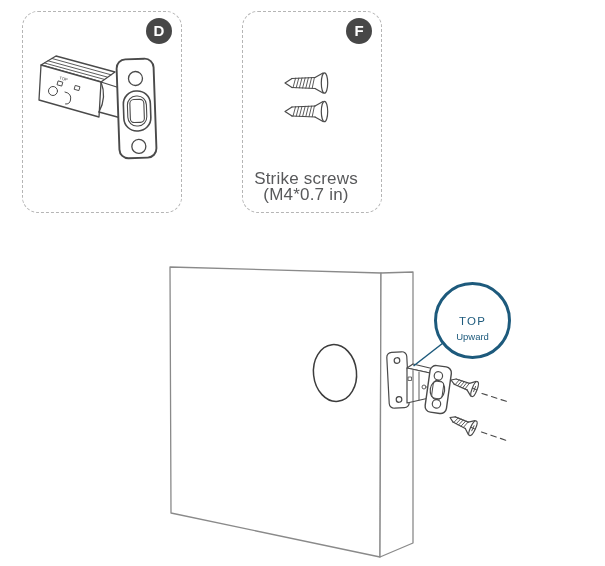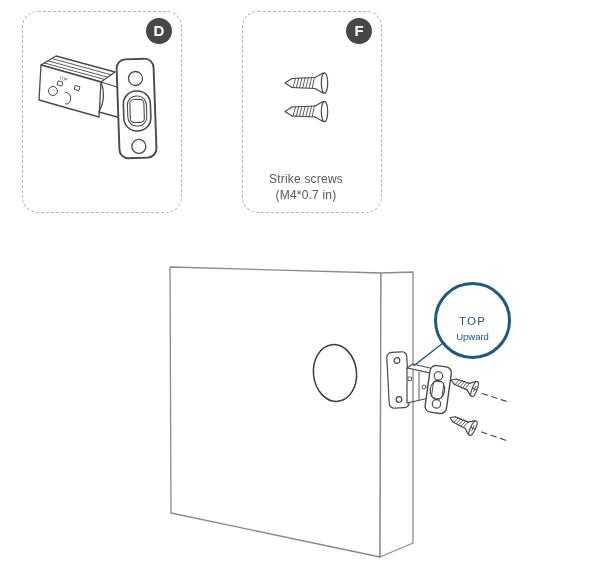--- a/index.html
+++ b/index.html
@@ -7,21 +7,21 @@
          font-family:"Liberation Sans",sans-serif;overflow:hidden;}
   .part-card{position:absolute;top:11px;height:202px;box-sizing:border-box;
              border:1.6px dashed #b5b5b5;border-radius:16px;background:#ffffff;}
   .card-deadbolt{left:22px;width:160px;}
   .card-screws{left:242px;width:140px;}
   .card-screwdriver{left:444px;width:144px;}
   .badge{position:absolute;top:6px;right:9px;width:26px;height:26px;border-radius:50%;
          background:#474747;color:#ffffff;font-size:15px;font-weight:700;
          line-height:26px;text-align:center;}
   .part-label{position:absolute;left:0;right:12px;bottom:13px;text-align:center;
-              color:#58595b;font-size:12px;letter-spacing:.2px;}
+              color:#58595b;font-size:17px;letter-spacing:.2px;}
   .part-label.two-line{bottom:9px;line-height:16px;}
   .part-label span{display:block;}
   .card-svg{position:absolute;left:0;top:0;}
   .diagram-svg{position:absolute;left:0;top:240px;}
   svg text{font-family:"Liberation Sans",sans-serif;}
 </style>
 </head>
 <body>
 
 <div class="stage">

